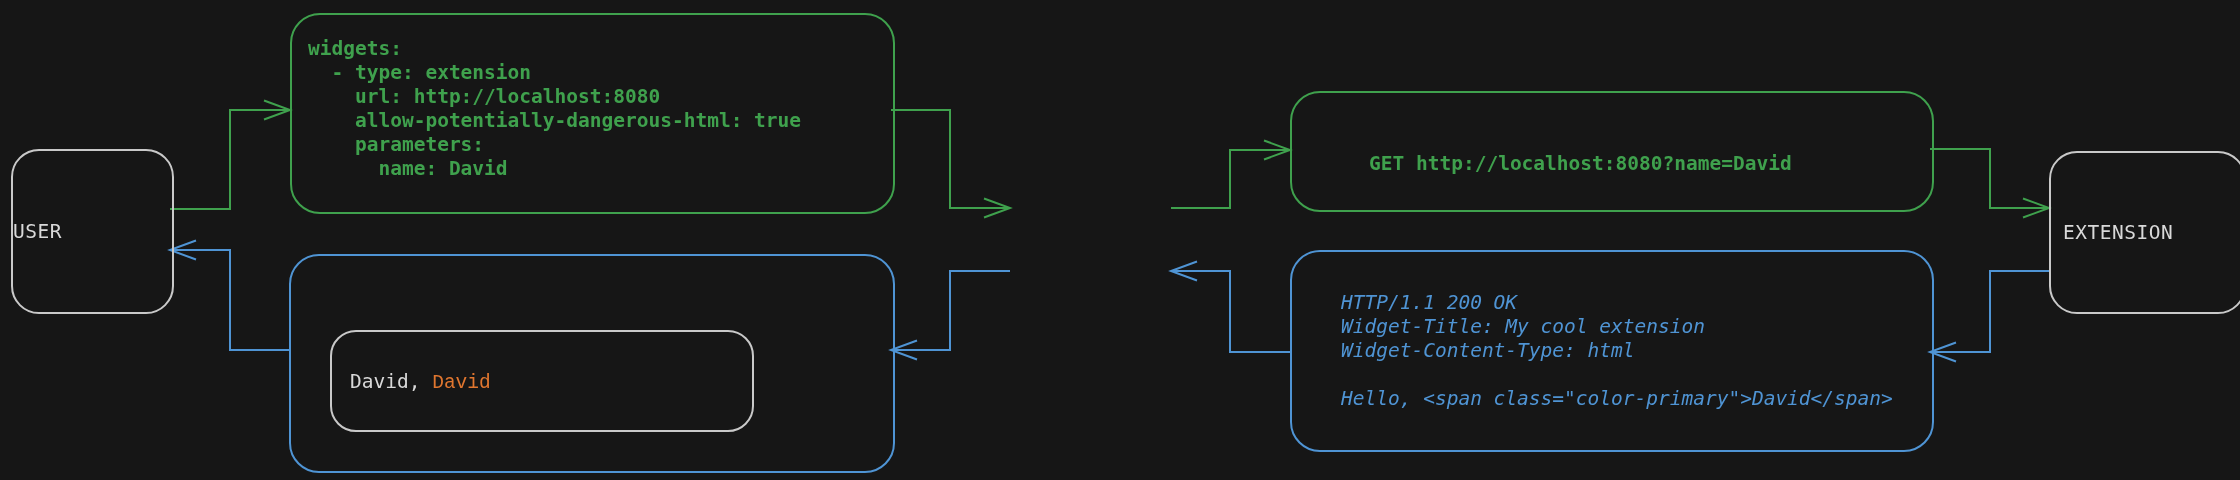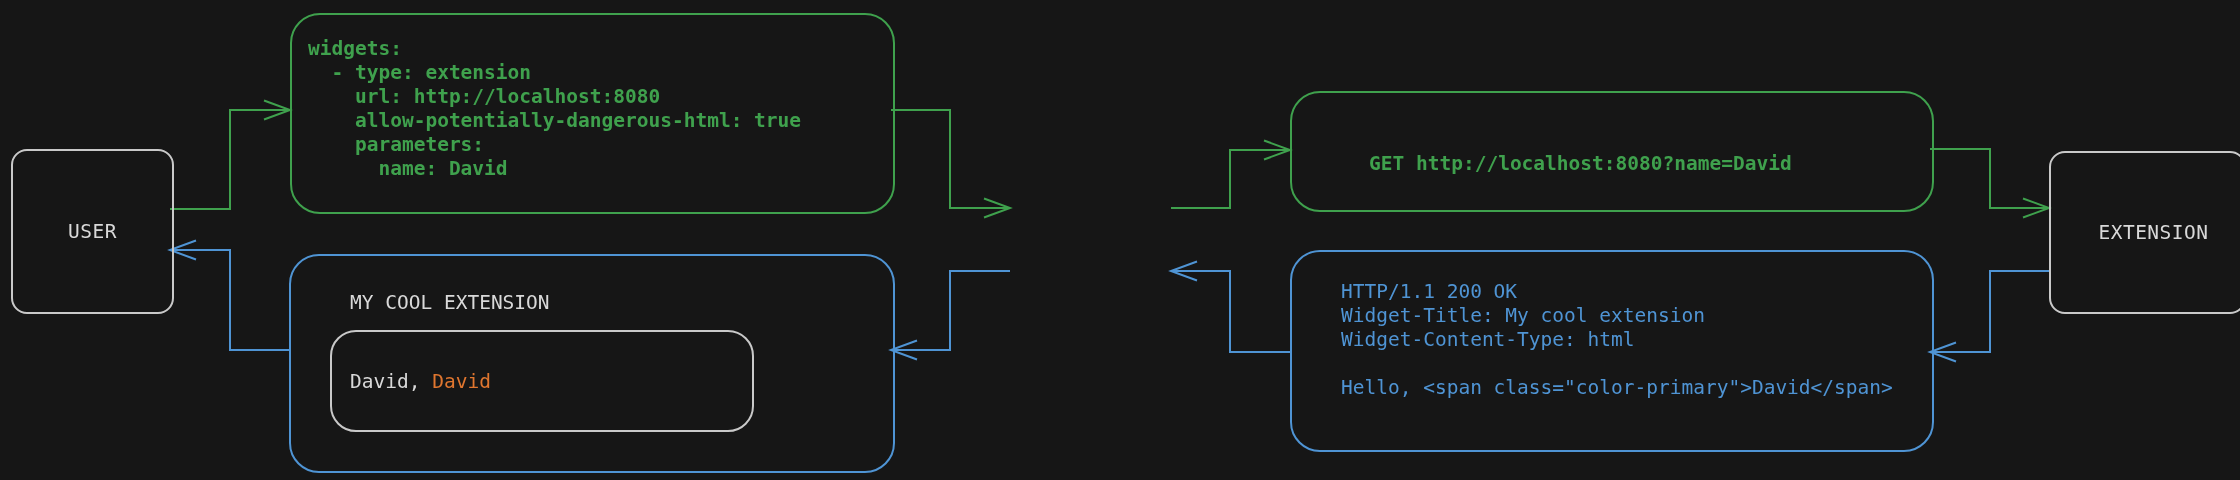--- a/index.html
+++ b/index.html
@@ -10,22 +10,22 @@
     font-family:"DejaVu Sans Mono","Liberation Mono",monospace;
     overflow:hidden;
   }
   #wires{position:absolute;left:0;top:0;pointer-events:none;}
   #wires path{fill:none;stroke-width:2;}
   #wires .g{stroke:var(--c-green,#3fa14d);}
   #wires .b{stroke:var(--c-blue,#4f94d4);}
   .node{
     position:absolute;
     border:2px solid var(--c-border,#c9c9c9);
-    border-radius:16px;
-    display:flex;align-items:center;justify-content:center;
+    border-radius:28px;
+    display:flex;align-items:center;justify-content:flex-start;
     color:var(--c-text,#d9d9d9);
     font-size:19.5px;letter-spacing:.5px;
     background:transparent;
   }
   .msgbox{position:absolute;border-radius:30px;background:transparent;}
   .msgbox.green{border:2px solid var(--c-green,#3fa14d);}
   .msgbox.blue{border:2px solid var(--c-blue,#4f94d4);}
   .code{
     position:absolute;
     white-space:pre;
@@ -33,31 +33,31 @@
     margin:0;
   }
   .code.green{color:var(--c-green,#3fa14d);font-weight:bold;}
   .code.blue{color:var(--c-blue,#4f94d4);}
   .code.white{color:var(--c-text,#d9d9d9);}
   #widget-inner{
     position:absolute;left:330px;top:330px;width:420px;height:98px;
     border:2px solid var(--c-border,#c9c9c9);border-radius:26px;
   }
   #greeting{left:350px;top:370px;color:var(--c-text,#d9d9d9);}
-  #greeting .name{color:var(--c-orange,#e0762f);}
+  #greeting .name{color:var(--c-orange,#e0762f);font-family:Liberation Mono, monospace;}
   #node-user{left:11px;top:149px;width:159px;height:161px;}
   #node-glance{left:1010px;top:149px;width:161px;height:162px;}
   #node-extension{left:2049px;top:151px;width:181px;height:159px;padding-left:12px;}
   #box-config{left:290px;top:13px;width:601px;height:197px;}
   #box-request{left:1290px;top:91px;width:640px;height:117px;}
   #box-response{left:1290px;top:250px;width:640px;height:198px;}
   #box-widget{left:289px;top:254px;width:602px;height:215px;}
   #config-code{left:308px;top:37px;}
   #request-code{left:1369px;top:137px;margin-top:15px;}
-  #response-code{left:1341px;top:280px;}
+  #response-code{left:1341px;top:291px;font-style:italic;}
   #widget-title{left:350px;top:291px;}
 </style>
 </head>
 <body>
 
 <div id="canvas">
 
   <svg id="wires" width="2240" height="480" viewBox="0 0 2240 480">
 
     <path class="g" d="M170 209 H230 V110 H290"></path>
@@ -98,17 +98,16 @@
   <pre class="code green" id="request-code">GET http://localhost:8080?name=David</pre>
 
   <div class="msgbox blue" id="box-response"></div>
   <pre class="code blue" id="response-code">HTTP/1.1 200 OK
 Widget-Title: My cool extension
 Widget-Content-Type: html
 
 Hello, &lt;span class="color-primary"&gt;David&lt;/span&gt;</pre>
 
   <div class="msgbox blue" id="box-widget"></div>
-  <pre class="code white" id="widget-title">MY COOL EXTENSION</pre>
   <div id="widget-inner"></div>
   <pre class="code" id="greeting"><span>David, </span><span class="name">David</span></pre>
 
 </div>
 
 </body></html>

